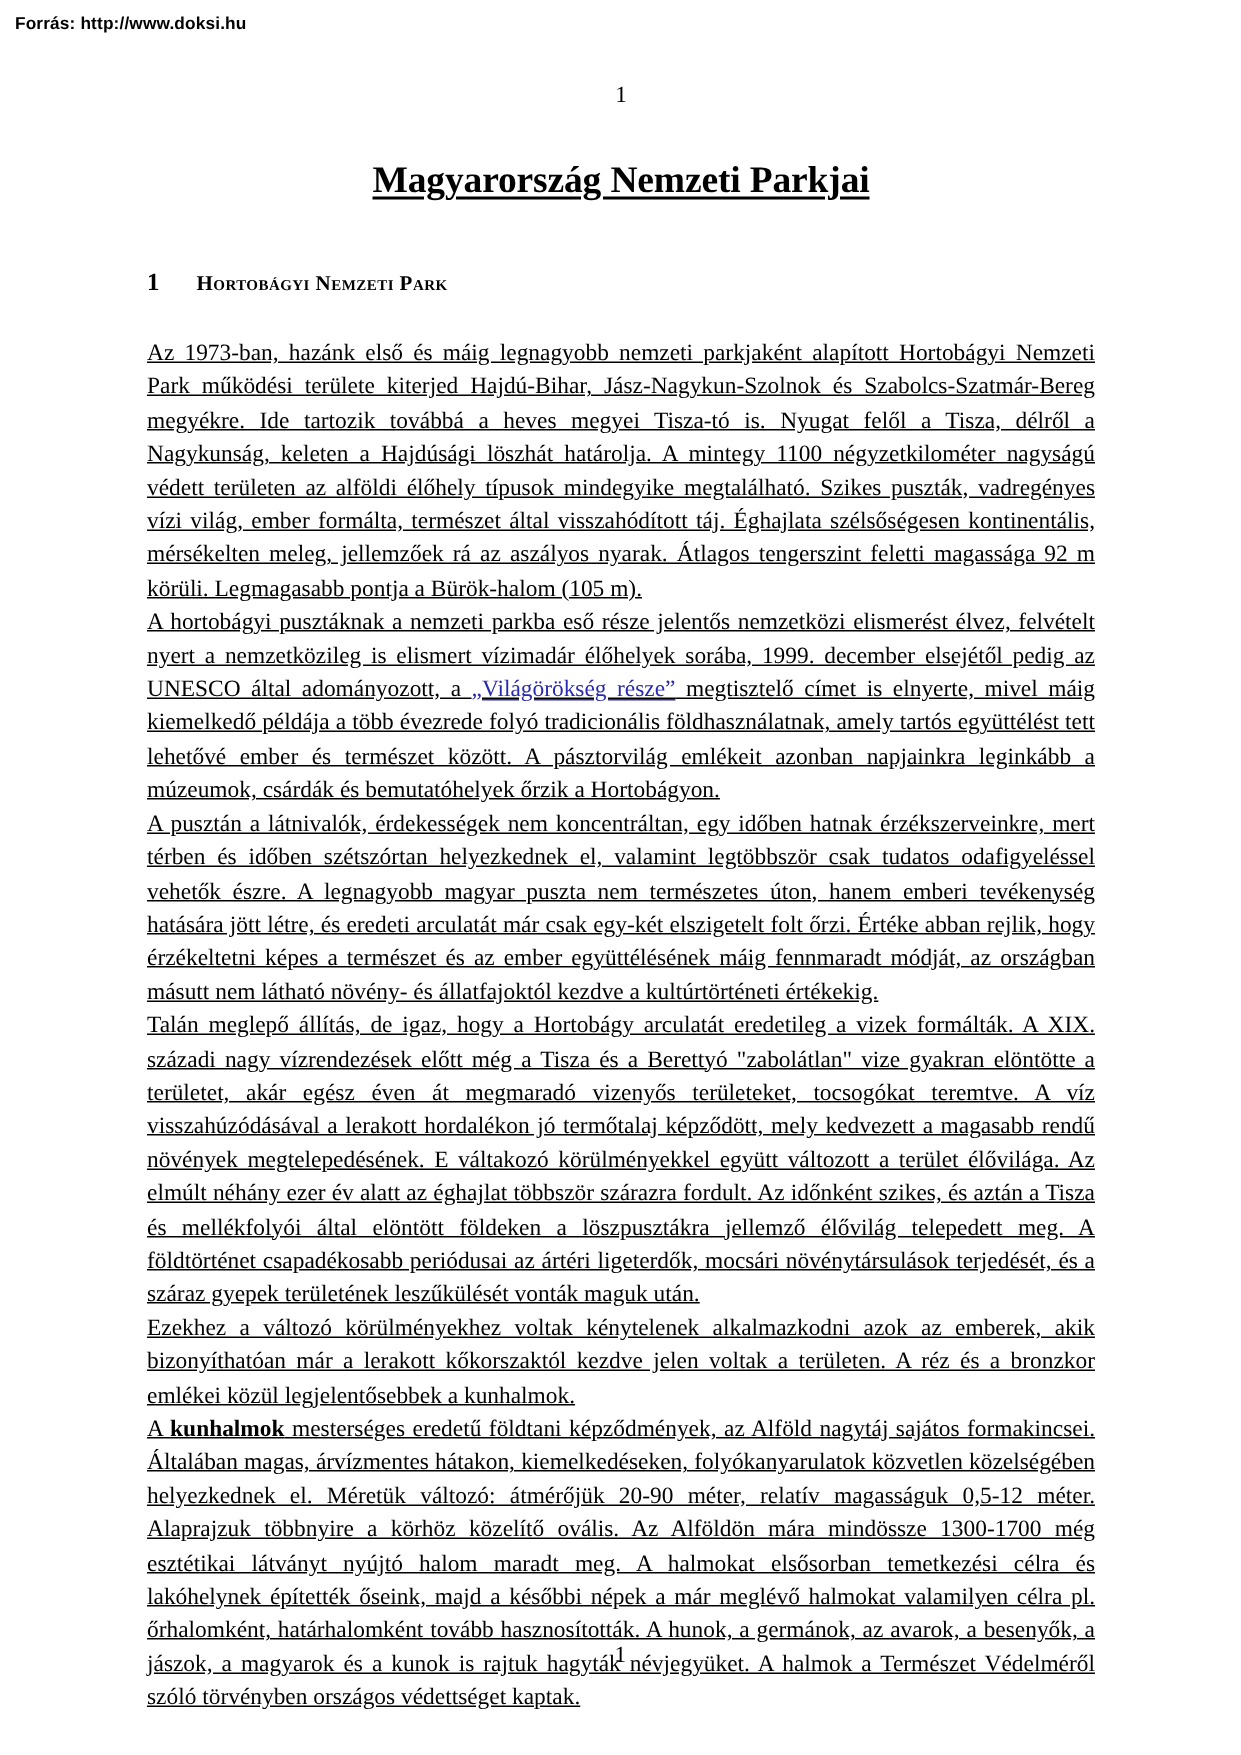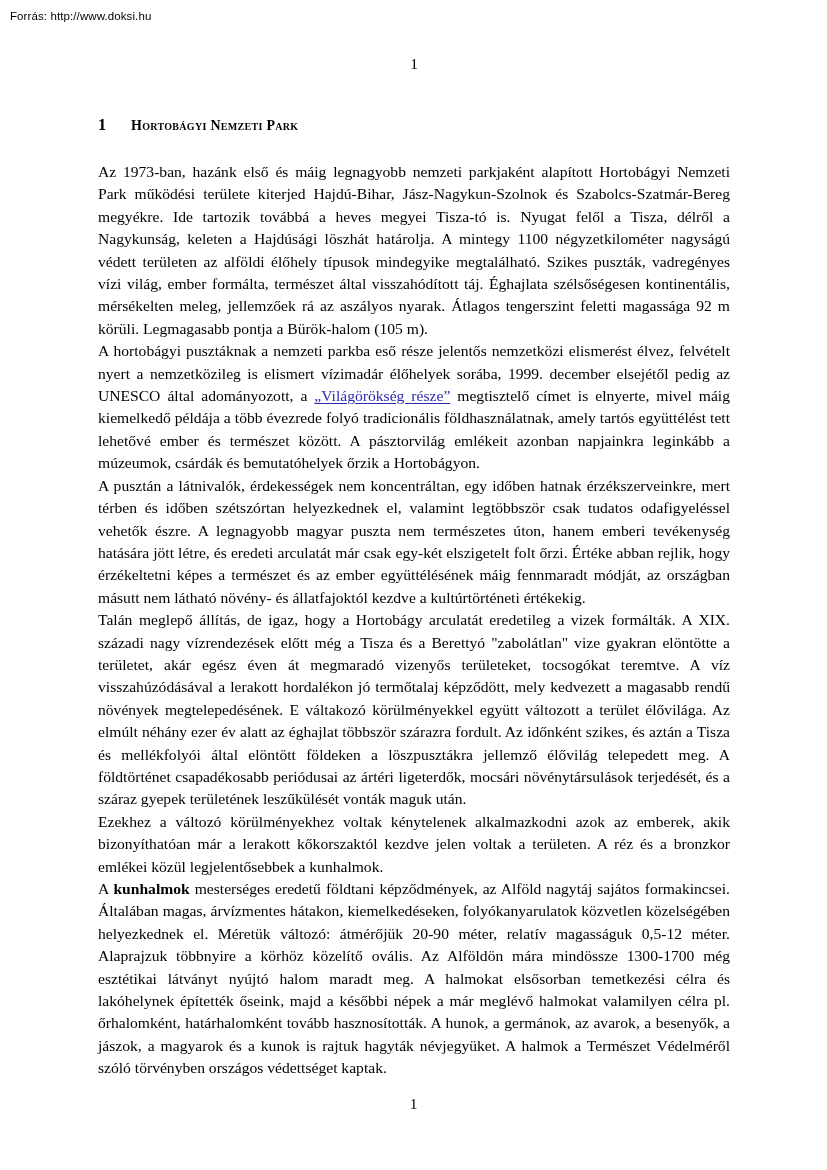--- a/index.html
+++ b/index.html
@@ -27,20 +27,21 @@
   .doc-header {
     position: absolute;
     top: 9px;
     left: 10px;
     font-family: "Liberation Sans", "DejaVu Sans", sans-serif;
     font-size: 11.5px;
     line-height: 14px;
     color: #000000;
     letter-spacing: 0.1px;
     white-space: nowrap;
+    font-weight: bold;
   }
 
   
   .content {
     position: absolute;
     left: 98px;
     top: 50px;
     width: 632px;
   }
 
@@ -88,20 +89,21 @@
   }
 
   p.body {
     margin: 0;
     padding: 0;
     text-align: justify;
     text-justify: inter-word;
     font-size: 15.6px;
     line-height: 22.4px;
     hyphens: none;
+    text-decoration: underline;
   }
   p.body.first {
     margin-top: 25px;
   }
 
   b.strong { font-weight: bold; }
 
   a.weblink,
   span.weblink {
     color: #2a2ab0;
@@ -124,20 +126,21 @@
 <body>
 
 <div class="page">
 
   <div class="doc-header">Forrás: http://www.doksi.hu</div>
 
   <div class="content">
 
     <div class="page-number-top">1</div>
 
+    <h1 class="doc-title"><span class="ul">Magyarország Nemzeti Parkjai</span></h1>
 
     <h2 class="section-heading">
       <span class="sec-num">1</span>
       <span class="sec-title">Hortobágyi Nemzeti Park</span>
     </h2>
 
     <p class="body first">Az 1973-ban, hazánk első és máig legnagyobb nemzeti parkjaként alapított Hortobágyi Nemzeti Park működési területe kiterjed Hajdú-Bihar, Jász-Nagykun-Szolnok és Szabolcs-Szatmár-Bereg megyékre. Ide tartozik továbbá a heves megyei Tisza-tó is. Nyugat felől a Tisza, délről a Nagykunság, keleten a Hajdúsági löszhát határolja. A mintegy 1100 négyzetkilométer nagyságú védett területen az alföldi élőhely típusok mindegyike megtalálható. Szikes puszták, vadregényes vízi világ, ember formálta, természet által visszahódított táj. Éghajlata szélsőségesen kontinentális, mérsékelten meleg, jellemzőek rá az aszályos nyarak. Átlagos tengerszint feletti magassága 92 m körüli. Legmagasabb pontja a Bürök-halom (105 m).</p>
 
     <p class="body"><span>A hortobágyi pusztáknak a nemzeti parkba eső része jelentős nemzetközi elismerést élvez, felvételt nyert a nemzetközileg is elismert vízimadár élőhelyek sorába, 1999. december elsejétől pedig az UNESCO által adományozott, a </span><span class="weblink" style="color: rgb(42, 42, 176);">„Világörökség része”</span><span> megtisztelő címet is elnyerte, mivel máig kiemelkedő példája a több évezrede folyó tradicionális földhasználatnak, amely tartós együttélést tett lehetővé ember és természet között. A pásztorvilág emlékeit azonban napjainkra leginkább a múzeumok, csárdák és bemutatóhelyek őrzik a Hortobágyon.</span></p>
 

